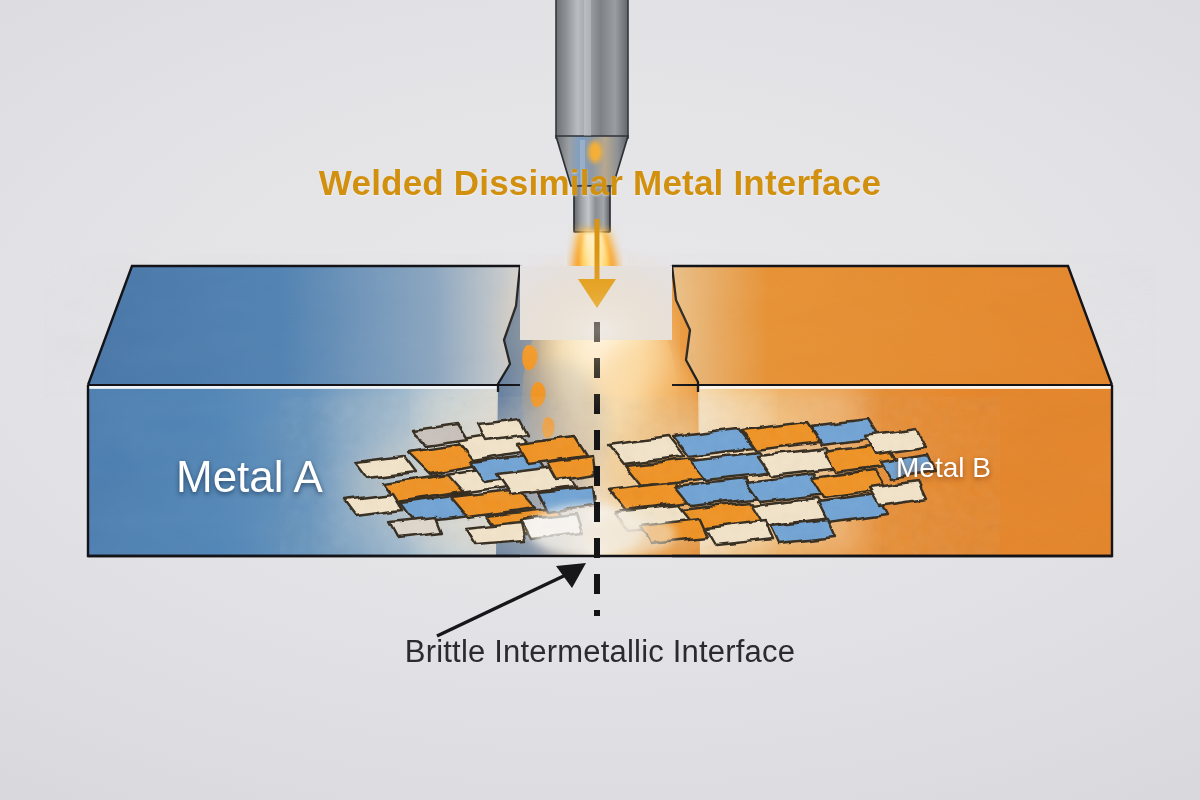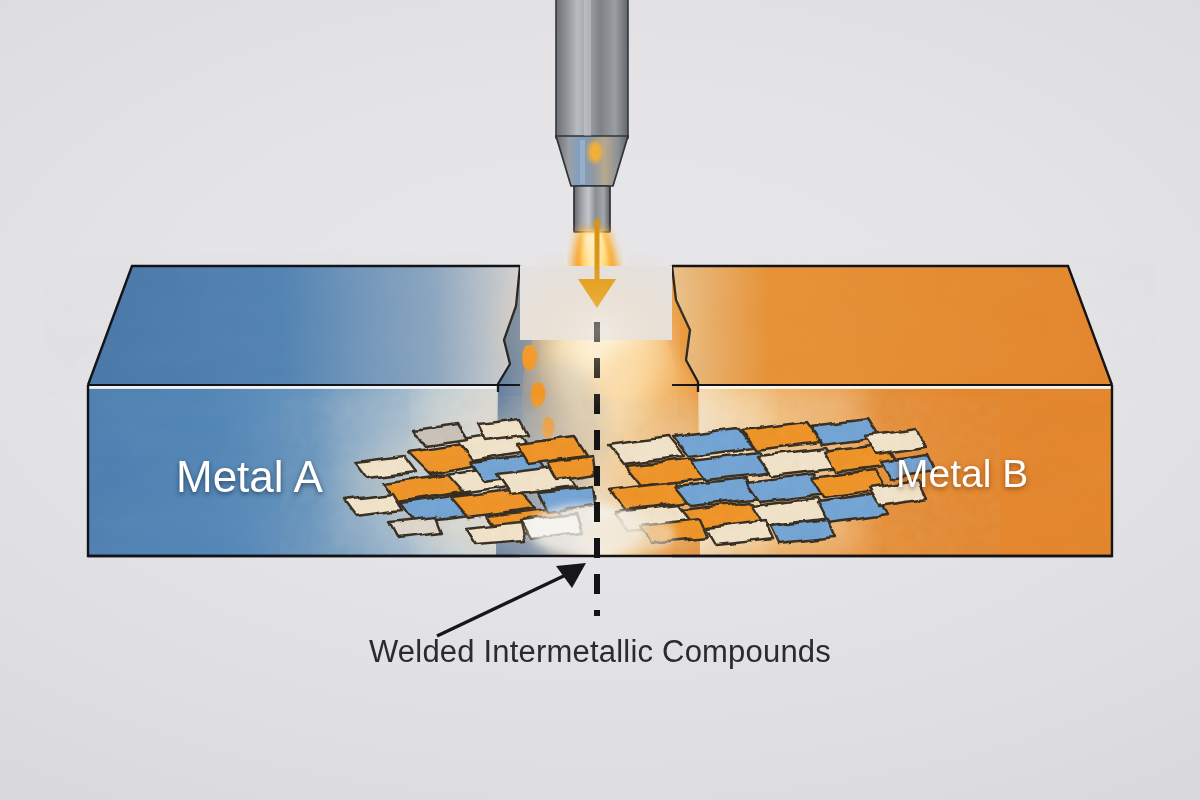--- a/index.html
+++ b/index.html
@@ -52,21 +52,21 @@
   #metal-a-label {
     left: 176px;
     top: 452px;
     font-size: 44px;
     color: #ffffff;
     text-shadow: 0 2px 5px rgba(20,45,75,.75);
   }
   #metal-b-label {
     left: 896px;
     top: 452px;
-    font-size: 39px;
+    font-size: 28px;
     color: #ffffff;
     text-shadow: 0 2px 5px rgba(120,55,10,.7);
   }
 </style>
 </head>
 <body>
 
 <div id="stage">
 
   <svg id="scene" viewBox="0 0 1200 800">
@@ -384,20 +384,21 @@
     </g>
 
     <g>
       <line x1="437" y1="636" x2="570" y2="573" stroke="#17171a" stroke-width="3.4"></line>
       <path d="M 586,563 L 556,566 L 572,588 Z" fill="#17171a"></path>
     </g>
 
     <ellipse cx="600" cy="330" rx="120" ry="86" fill="url(#gGlowBig)" opacity="0.5"></ellipse>
   </svg>
 
+  <div class="lbl" id="title-label">Welded Dissimilar Metal Interface</div>
 
   <div class="lbl" id="metal-a-label">Metal A</div>
 
   <div class="lbl" id="metal-b-label">Metal B</div>
 
-  <div class="lbl" id="imc-label">Welded Intermetallic Compounds</div>
+  <div class="lbl" id="imc-label">Brittle Intermetallic Interface</div>
 
 </div>
 
 </body></html>

